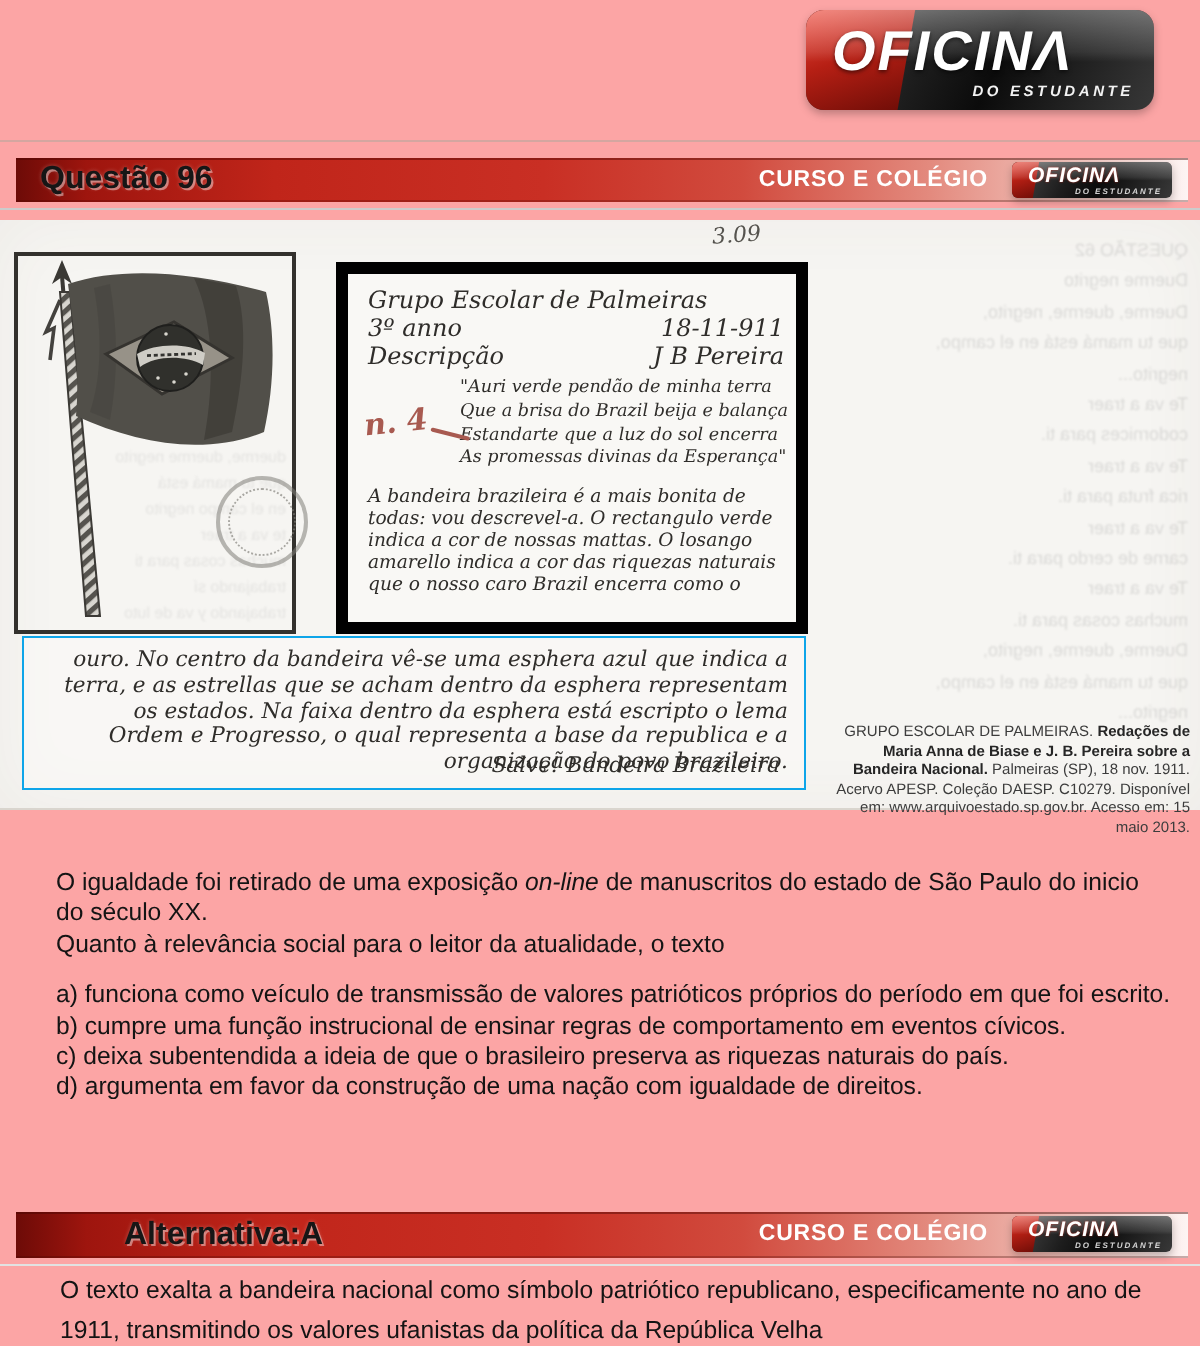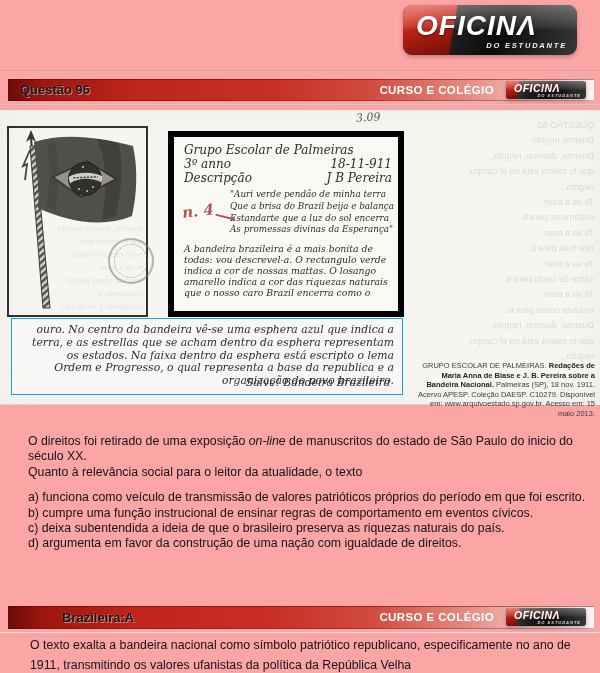--- a/index.html
+++ b/index.html
@@ -36,21 +36,21 @@
   .logo-mini .logo-word{left:8px;top:1px;font-size:10.5px;letter-spacing:.5px;
                         text-shadow:0 0 1px rgba(205,45,30,.9);}
   .logo-mini .logo-tagline{right:5px;top:12px;font-size:4px;letter-spacing:1px;opacity:.85;}
 
   
   .redbar{position:absolute;left:8px;width:586px;
           background:linear-gradient(to right,#6d0b07 0%,#9e150e 6%,#c0251a 22%,#c92f24 45%,#d14b3e 62%,#e38a7e 78%,#f4ccc6 92%,#fdf4f3 100%);
           box-shadow:inset 0 1px 0 rgba(70,5,2,.45),inset 0 -1px 0 rgba(70,5,2,.30);}
   #bar-question{top:79px;height:22px;}
   #bar-answer{top:606px;height:23px;}
-  .bar-label{position:absolute;top:0;font-weight:bold;font-size:13px;color:#161616;
+  .bar-label{position:absolute;top:0;font-weight:bold;font-size:16px;color:#161616;
              text-shadow:1px 1px 0 rgba(255,255,255,.42),0 0 2px rgba(255,255,255,.25);}
   #bar-question .bar-label{left:12px;line-height:22px;}
   #bar-answer .bar-label{left:54px;line-height:23px;}
   .bar-brand{position:absolute;right:100px;top:0;font-weight:bold;font-size:11.5px;
              letter-spacing:.4px;color:#ffffff;}
   #bar-question .bar-brand{line-height:22px;}
   #bar-answer .bar-brand{line-height:23px;}
 
   
   #scan{position:absolute;left:0;top:110px;width:600px;height:295px;background:#f6f5f2;
@@ -231,32 +231,32 @@
 organização do povo brazileiro.</div>
       <div class="hw-signature">Salve! Bandeira Brazileira</div>
     </div>
 
     <div class="scan-edge"></div>
   </div>
 
   <div class="caption"><span>GRUPO ESCOLAR DE PALMEIRAS. </span><b>Redações de Maria Anna de Biase e J. B. Pereira sobre a Bandeira Nacional.</b><span> Palmeiras (SP), 18 nov. 1911. Acervo APESP. Coleção DAESP. C10279. Disponível em: www.arquivoestado.sp.gov.br. Acesso em: 15 maio 2013.</span></div>
 
   <div id="question-block">
-    <div class="q-intro"><span>O direitos foi retirado de uma exposição </span><i>on-line</i><span> de manuscritos do estado de São Paulo do inicio do século XX.</span></div>
+    <div class="q-intro"><span>O igualdade foi retirado de uma exposição </span><i>on-line</i><span> de manuscritos do estado de São Paulo do inicio do século XX.</span></div>
     <div class="q-prompt">Quanto à relevância social para o leitor da atualidade, o texto</div>
     <div class="q-options">
       <div class="opt">a) funciona como veículo de transmissão de valores patrióticos próprios do período em que foi escrito.</div>
       <div class="opt">b) cumpre uma função instrucional de ensinar regras de comportamento em eventos cívicos.</div>
       <div class="opt">c) deixa subentendida a ideia de que o brasileiro preserva as riquezas naturais do país.</div>
       <div class="opt">d) argumenta em favor da construção de uma nação com igualdade de direitos.</div>
     </div>
   </div>
 
   <div class="redbar" id="bar-answer">
-    <span class="bar-label">Brazileira:A</span>
+    <span class="bar-label">Alternativa:A</span>
     <span class="bar-brand">CURSO E COLÉGIO</span>
     <div class="logo logo-mini">
       <div class="logo-red"></div>
       <div class="logo-gloss"></div>
       <div class="logo-word"><span>OFICIN</span><span class="tri">Λ</span></div>
       <div class="logo-tagline">DO ESTUDANTE</div>
     </div>
   </div>
 
   <div class="hairline hl-gray-bottom"></div>

